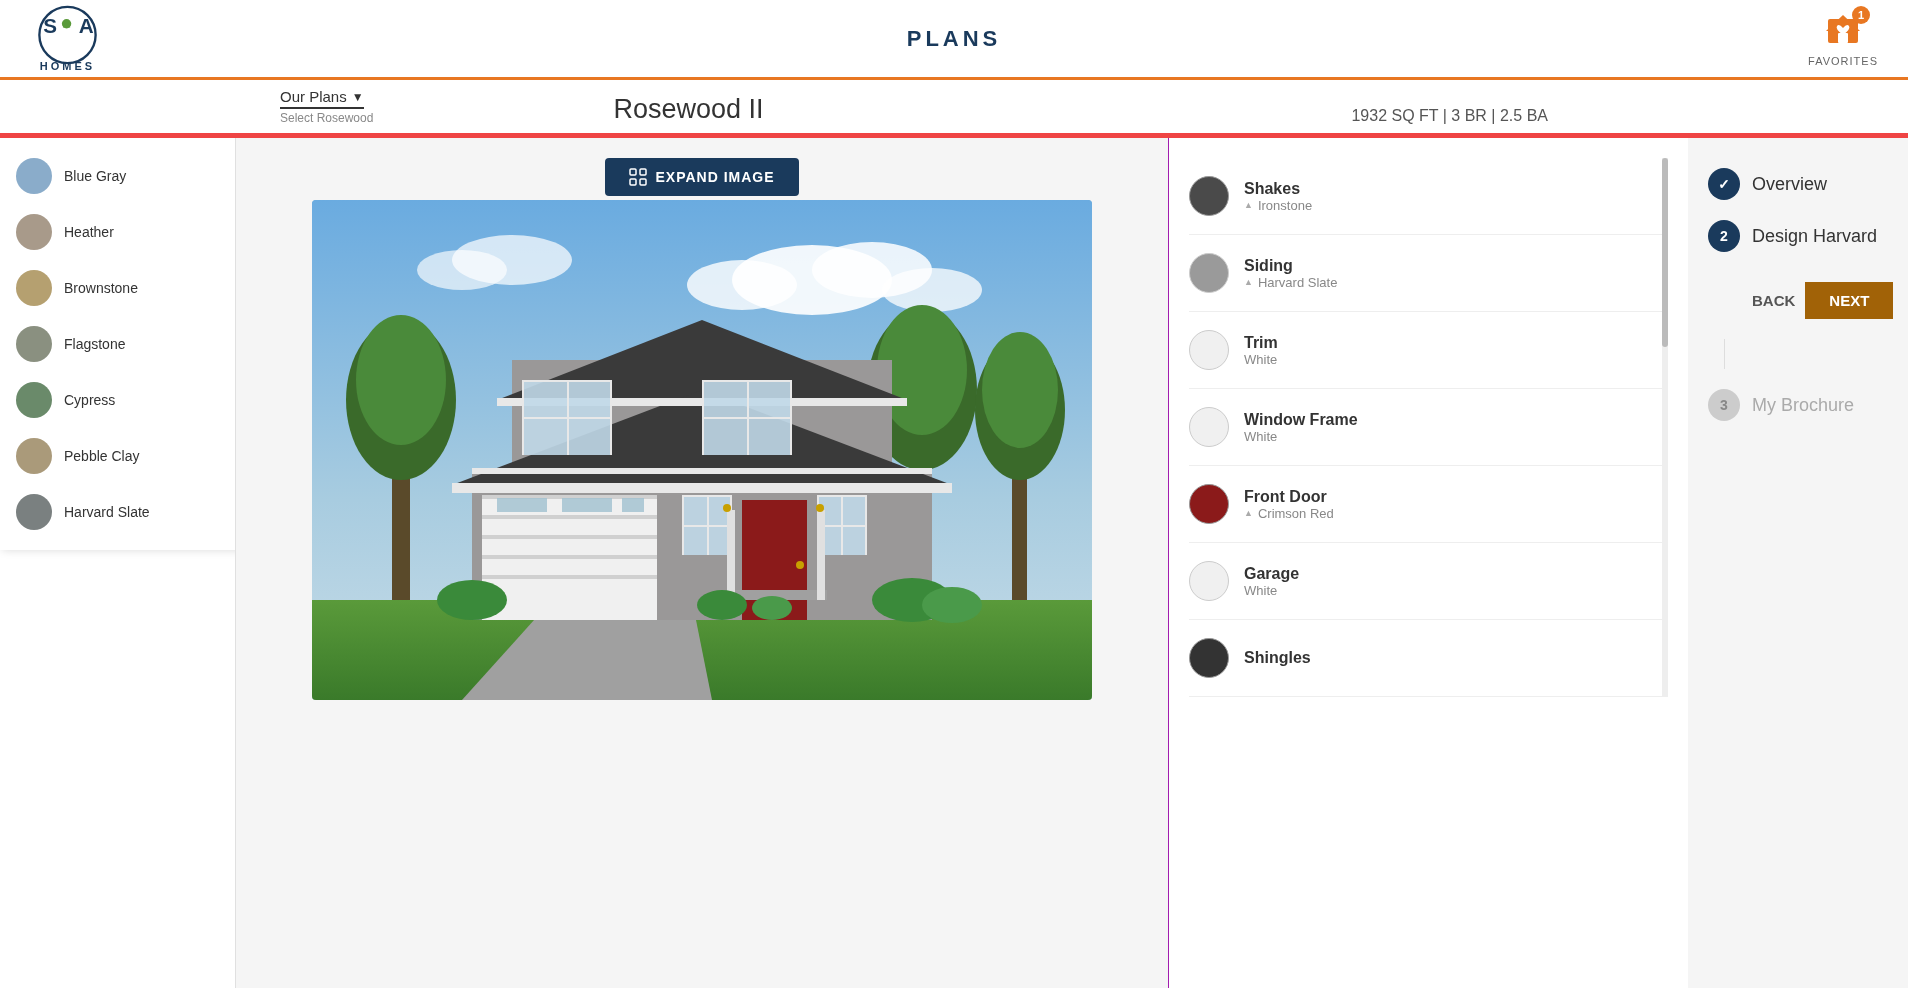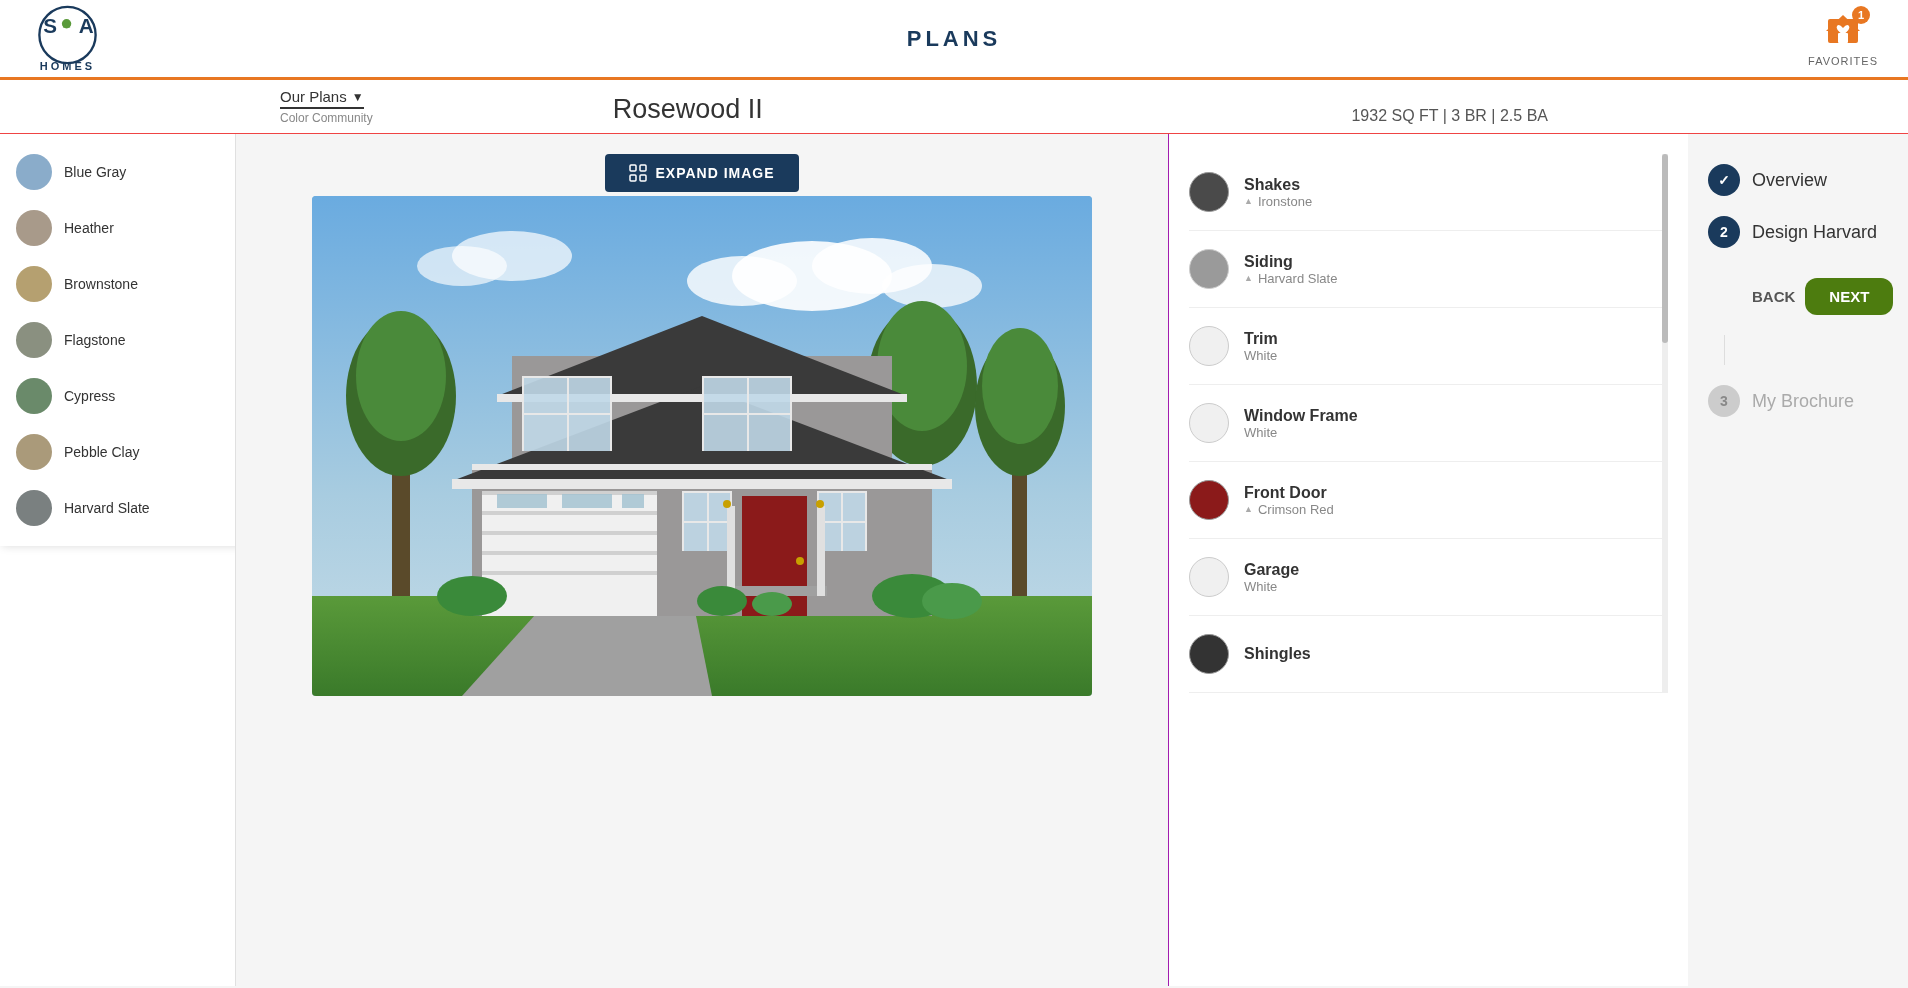--- a/index.html
+++ b/index.html
@@ -56,21 +56,21 @@
       font-size: 11px;
       color: #666;
       letter-spacing: 1px;
       margin-top: 2px;
     }
 
     
     .nav-bar {
       background: #fff;
       padding: 8px 280px;
-      border-bottom: 1px solid #ef4444;
+      border-bottom: 5px solid #ef4444;
       display: flex;
       align-items: flex-end;
       gap: 40px;
     }
     .nav-plan-selector {
       display: flex;
       flex-direction: column;
       align-items: flex-start;
     }
     .nav-plan-dropdown {
@@ -301,28 +301,28 @@
     }
     .btn-back {
       background: transparent;
       border: none;
       color: #555;
       font-size: 15px;
       cursor: pointer;
       font-weight: bold;
     }
     .btn-next {
-      background: #4d7c0f;
+      background: #a16207;
       color: white;
       border: none;
       padding: 10px 24px;
       font-size: 15px;
       font-weight: bold;
       cursor: pointer;
-      border-radius: 12px;
+      border-radius: 0;
     }
     .scrollbar-indicator {
       position: absolute;
       right: 0;
       top: 0;
       width: 6px;
       height: 100%;
       background: #eee;
     }
     .scrollbar-thumb {
@@ -373,21 +373,21 @@
     <span class="favorites-label">FAVORITES</span>
   </div>
 </div>
 
 <div class="nav-bar">
   <div class="nav-plan-selector">
     <div class="nav-plan-dropdown">
       <span>Our Plans</span>
       <span class="arrow">▼</span>
     </div>
-    <span class="nav-community">Color Community</span>
+    <span class="nav-community">Select Rosewood</span>
   </div>
   <span class="nav-house-name">Rosewood II</span>
   <span class="nav-specs">1932 SQ FT | 3 BR | 2.5 BA</span>
 </div>
 
 <div class="main">
 
   <div class="color-scheme-panel">
     <div class="color-scheme-title">Select Color Scheme</div>
 

